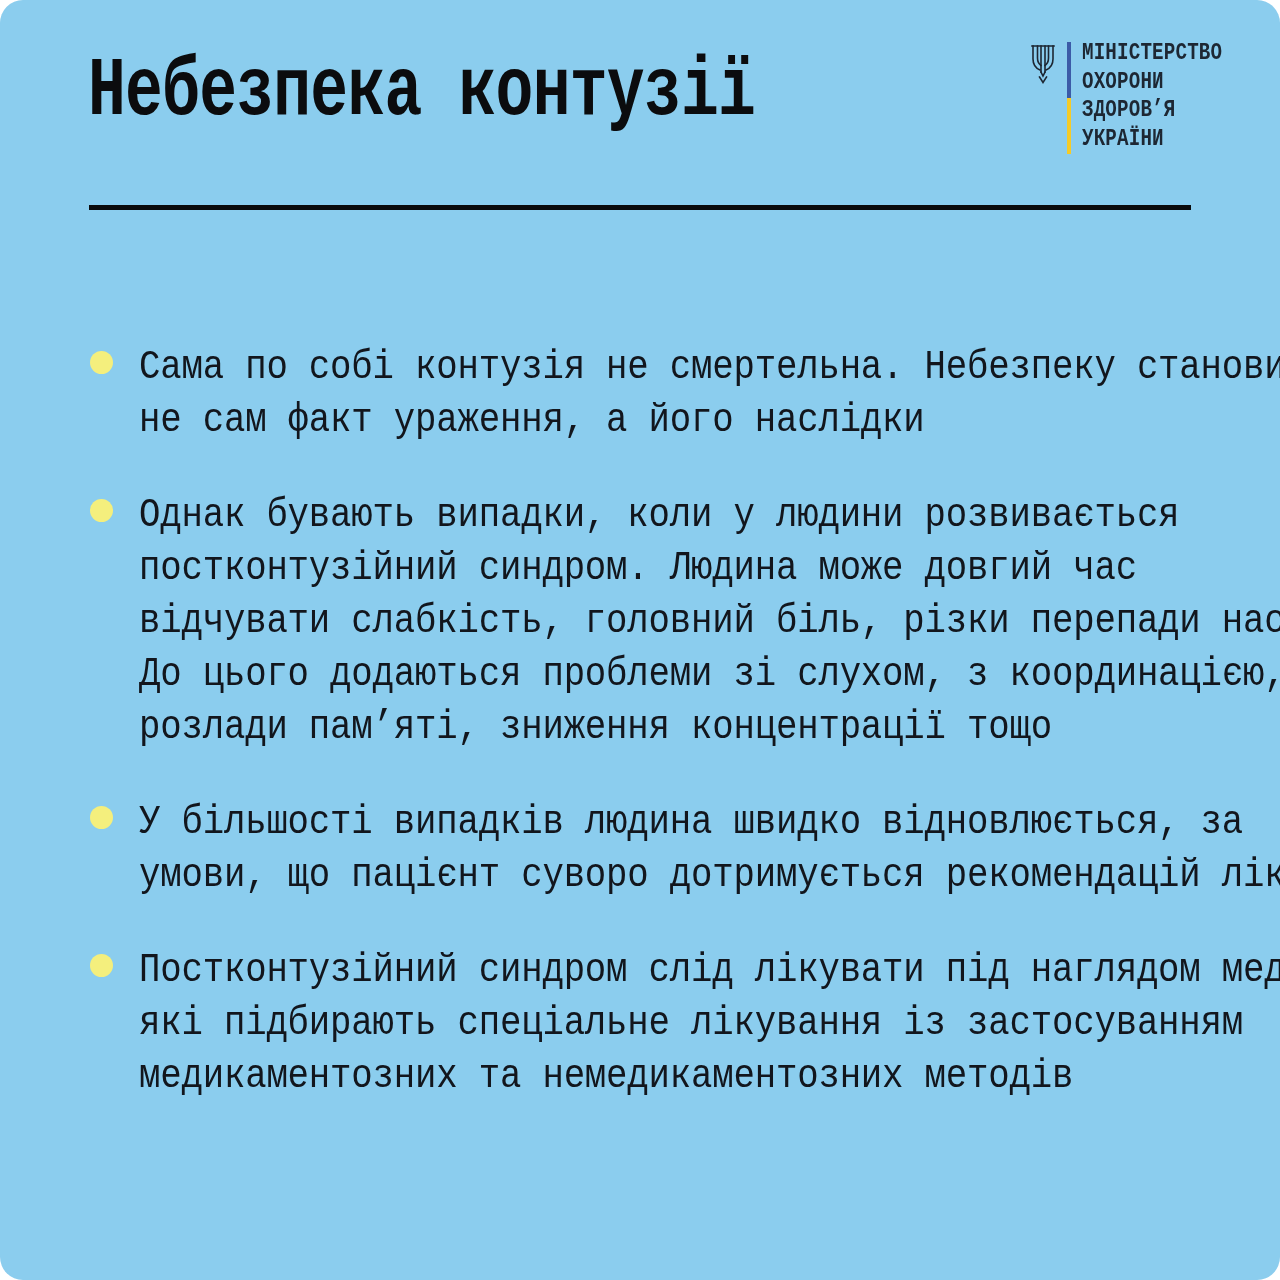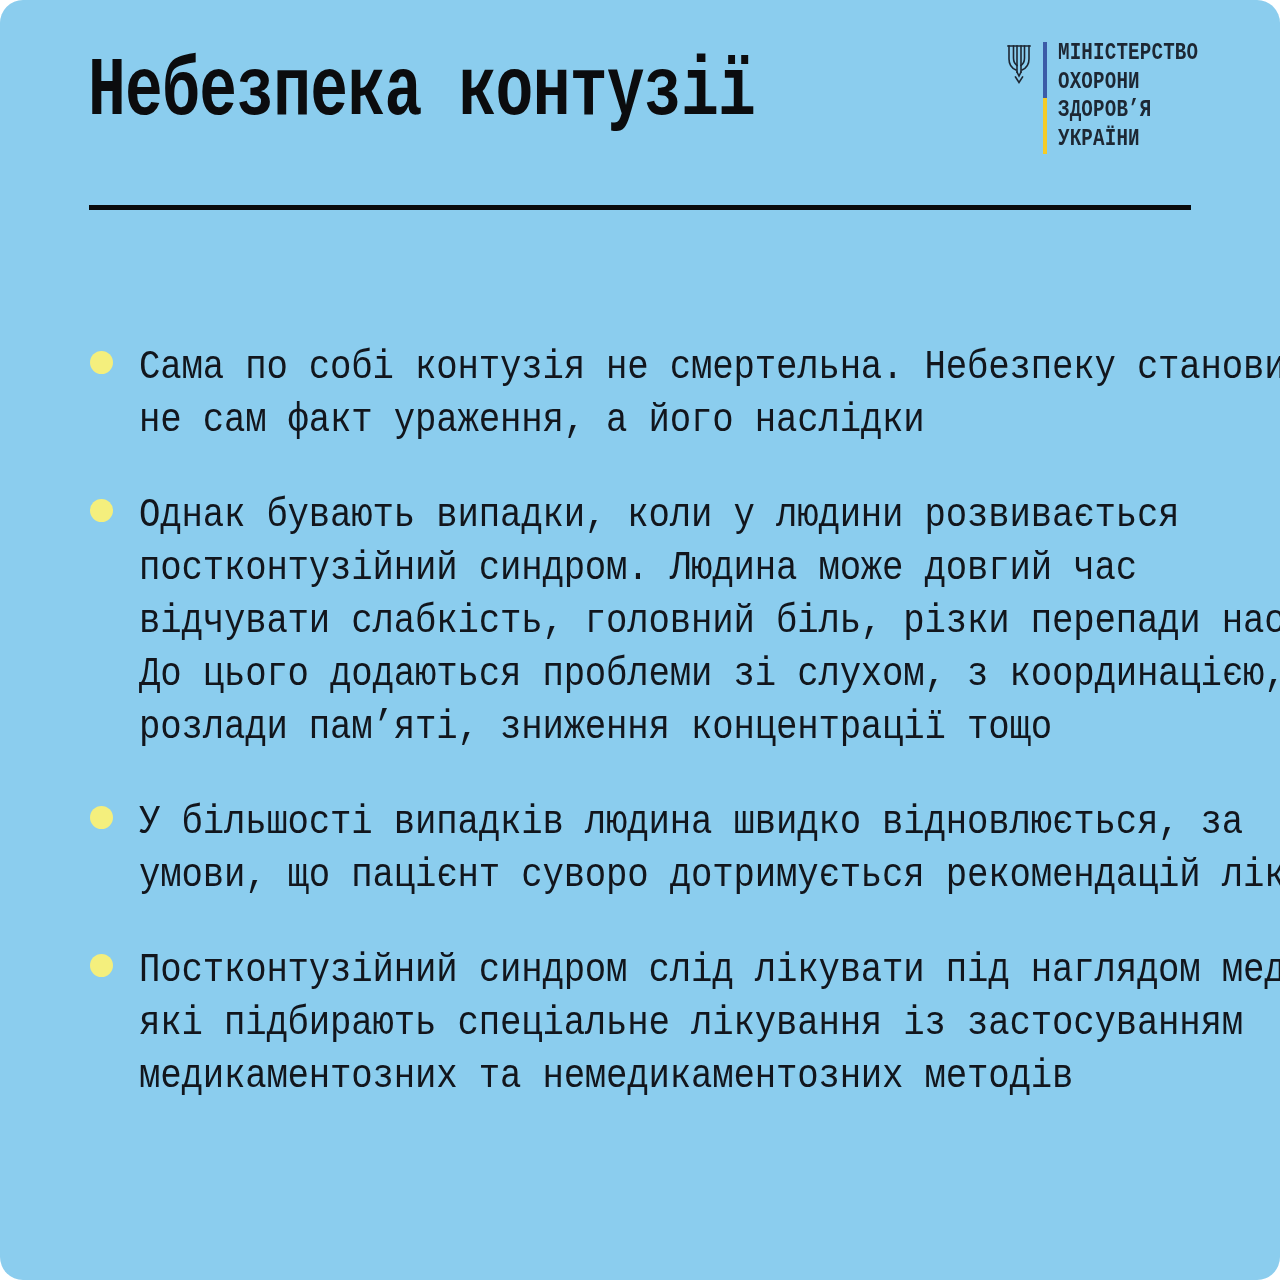--- a/index.html
+++ b/index.html
@@ -38,21 +38,21 @@
     left: 89px;
     top: 205px;
     width: 1102px;
     height: 5px;
     background: #0a0b0c;
   }
 
   
   .logo {
     position: absolute;
-    left: 1006px;
+    left: 1030px;
     top: 42px;
     display: flex;
     align-items: flex-start;
     gap: 11px;
   }
   .logo-trident {
     margin-top: 2px;
     flex-shrink: 0;
   }
   .logo-bar {

